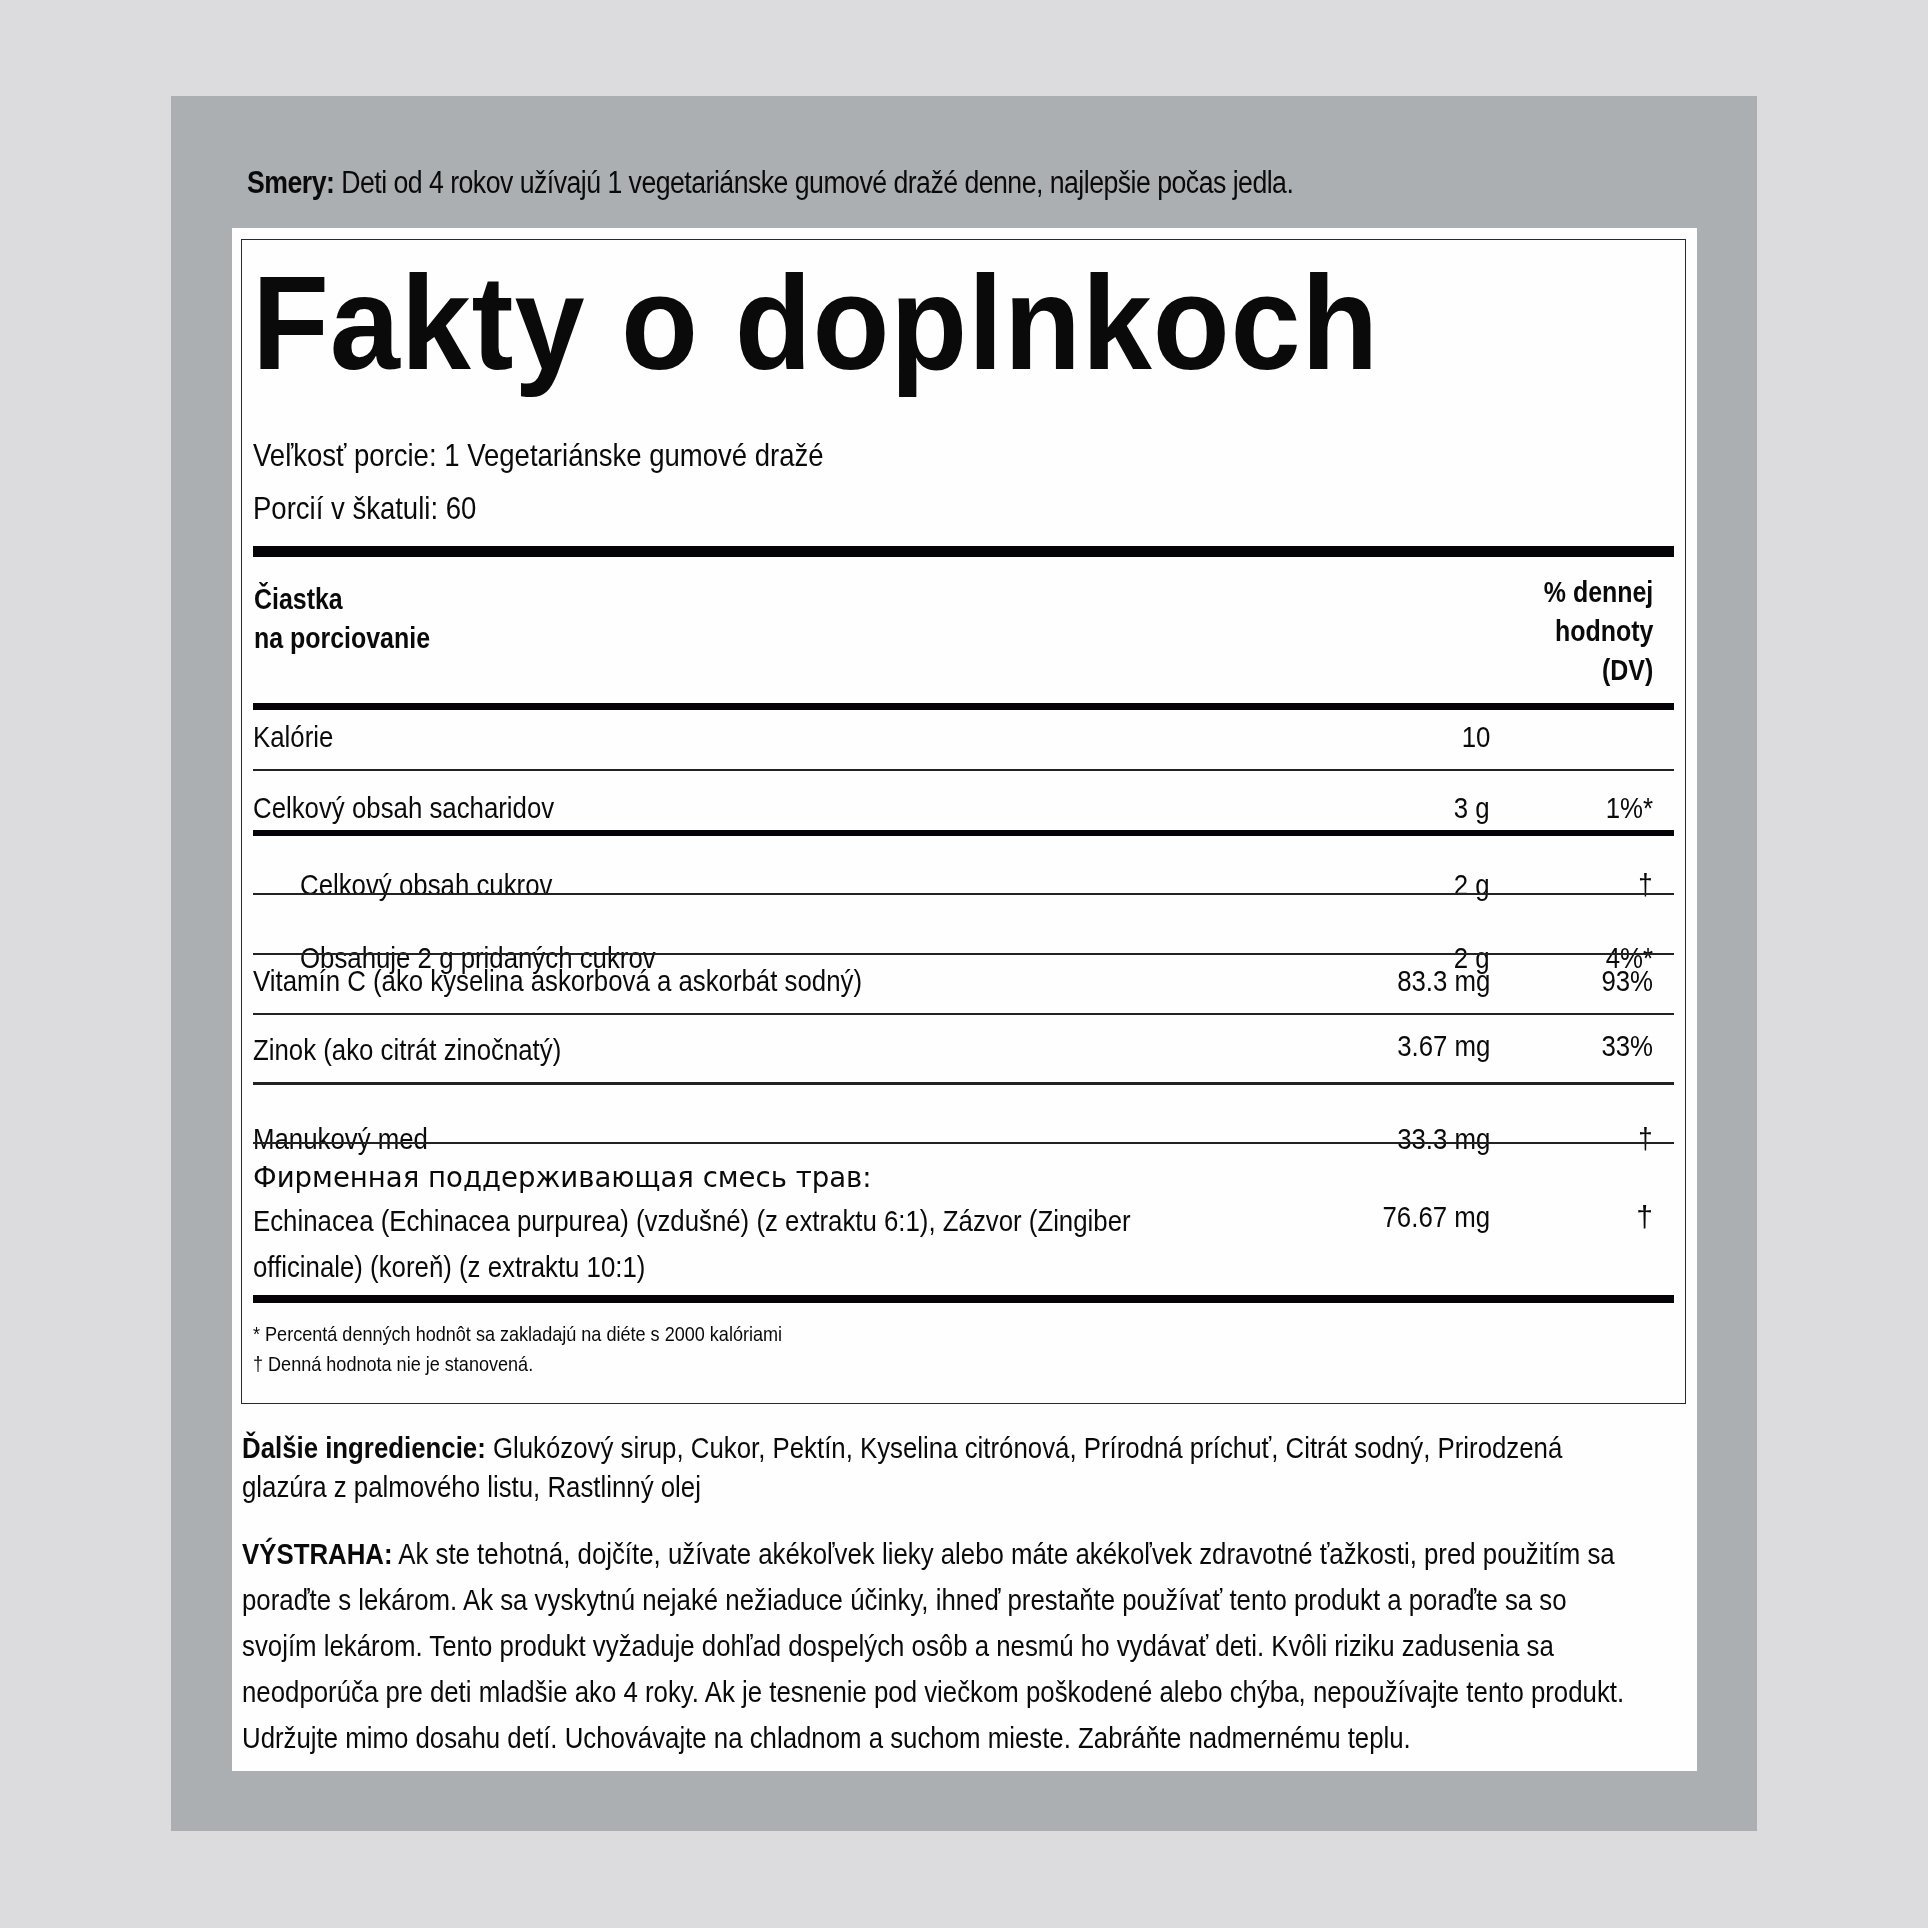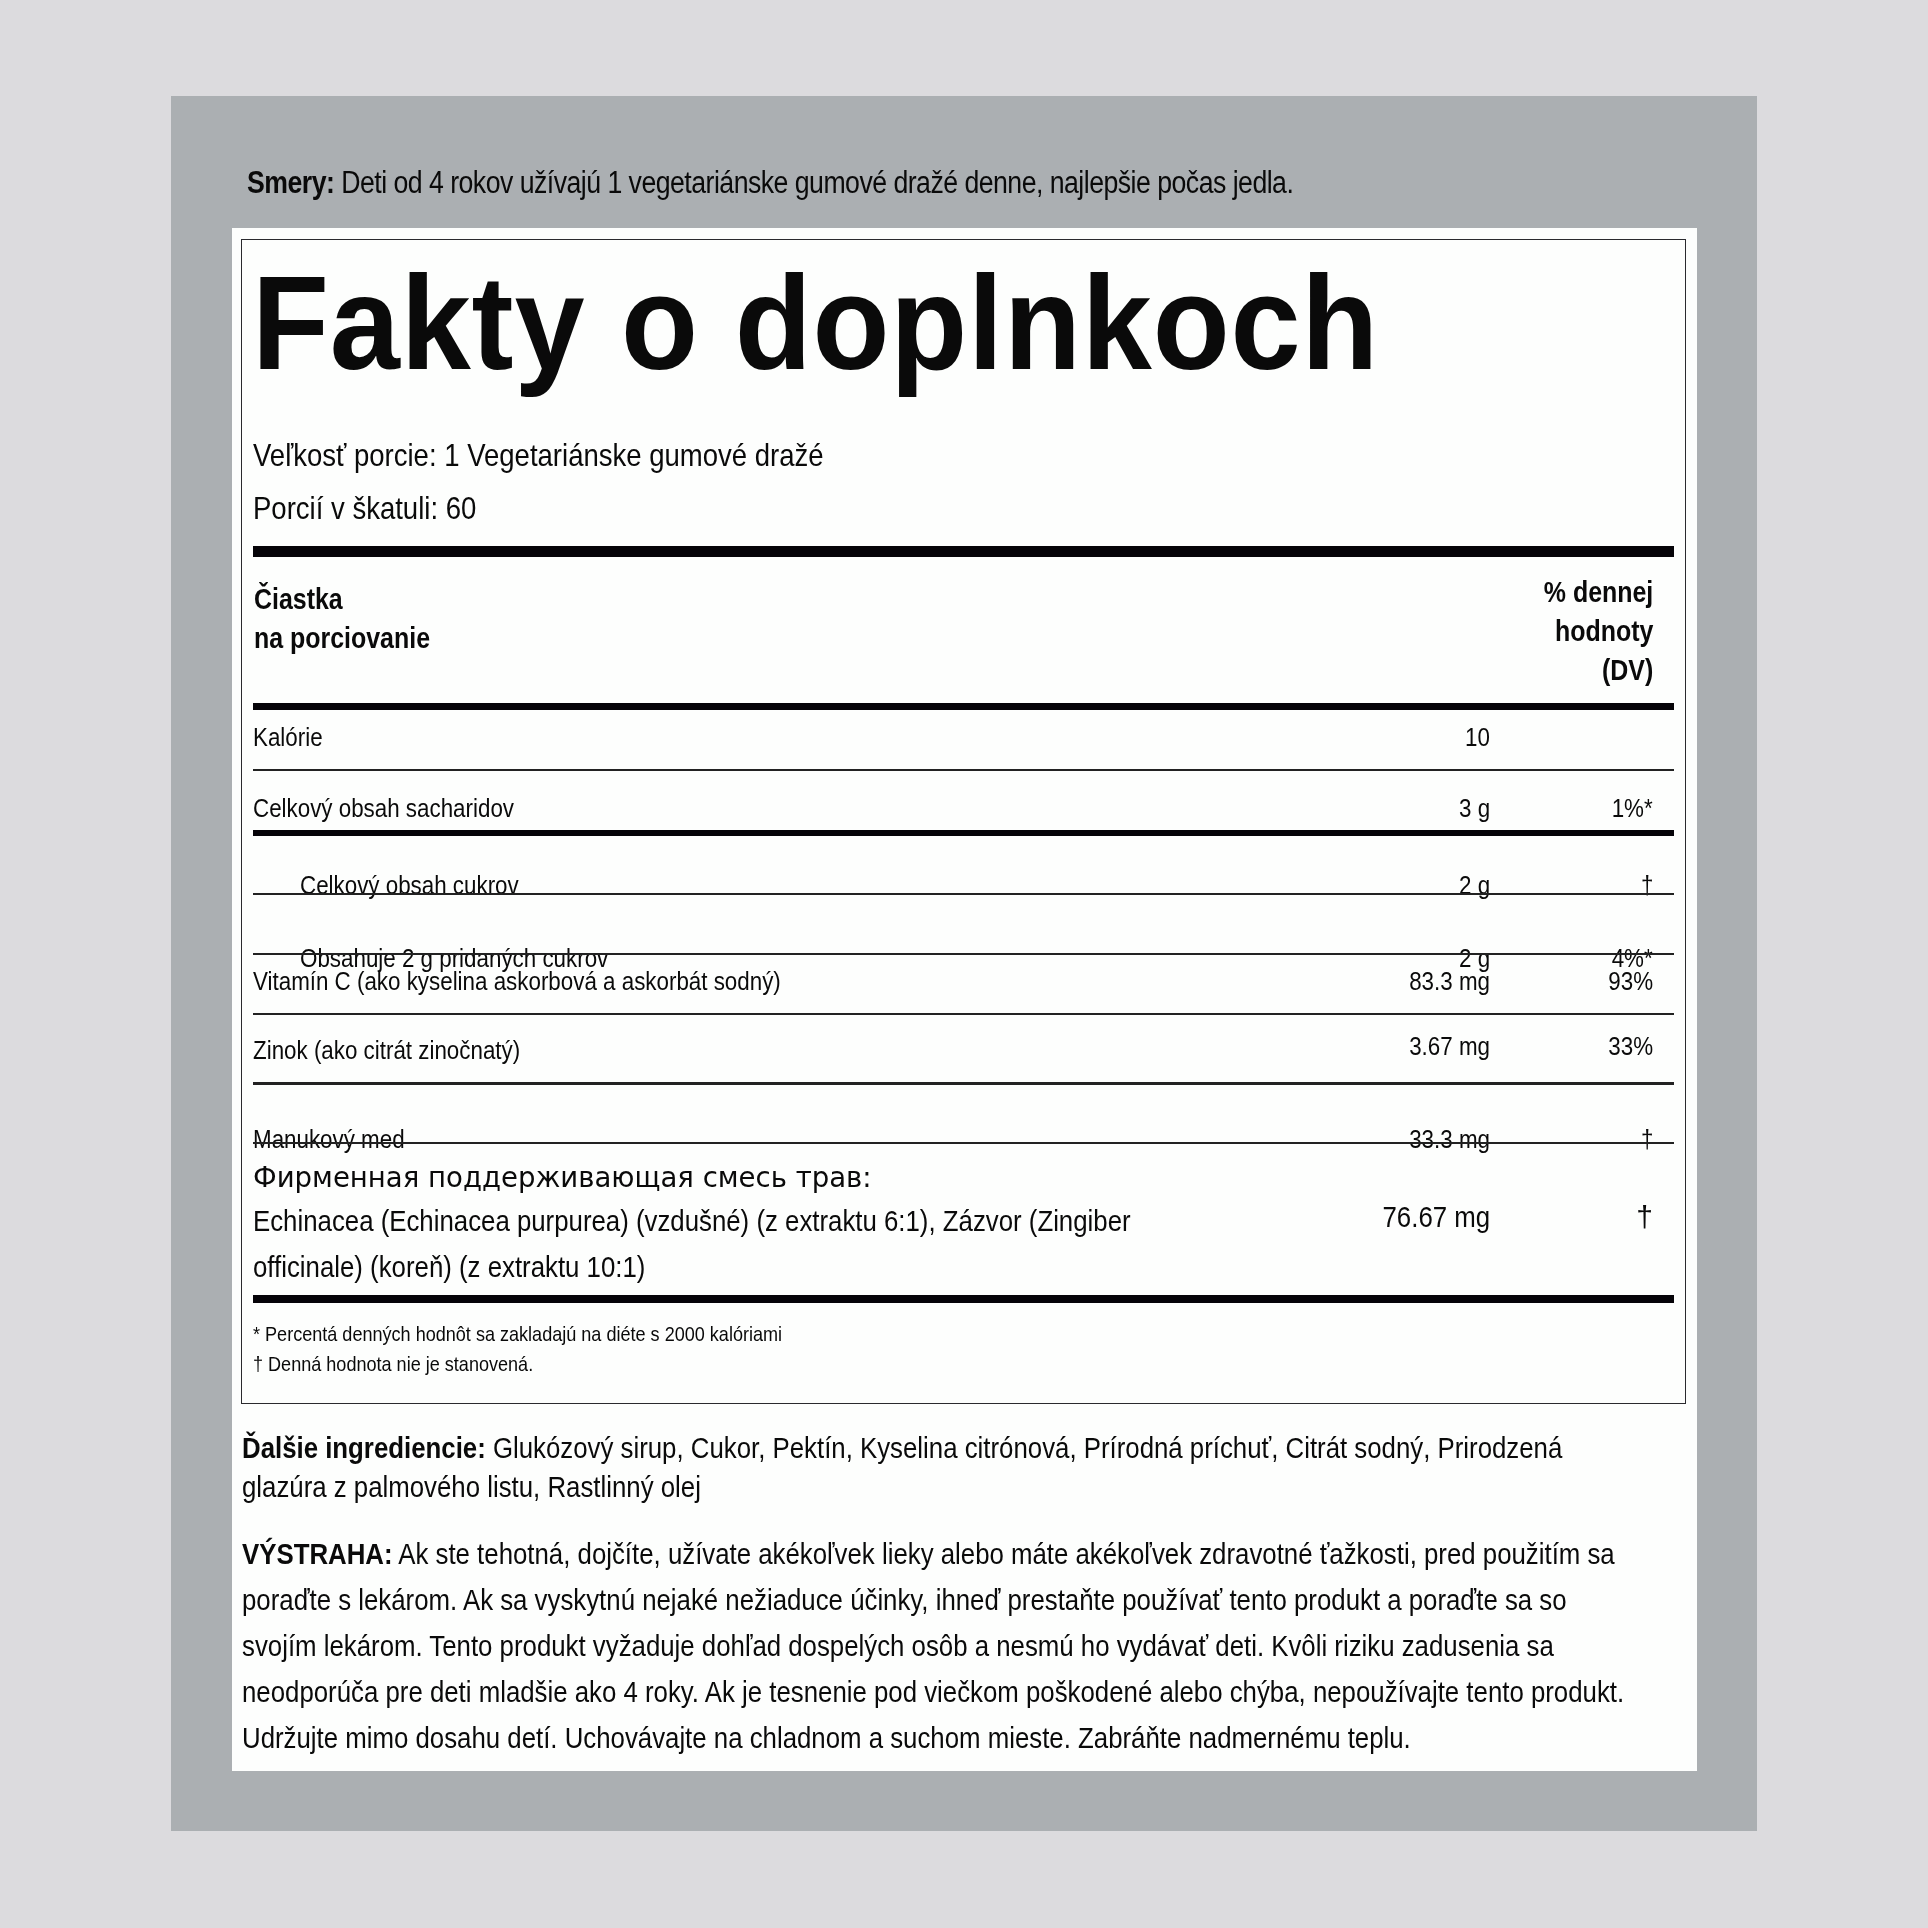--- a/index.html
+++ b/index.html
@@ -37,21 +37,21 @@
     .rule { position: absolute; left: 253px; width: 1421px; background: #050308; }
     .r-thick { height: 11.3px; }
     .r-med { height: 6.6px; }
     .r-thin { height: 1.9px; background: #222; }
 
     .hdr-left { position: absolute; left: 254px; top: 580px; font-size: 29px; font-weight: bold; line-height: 39px;
       transform: scaleX(0.86); transform-origin: left top; white-space: nowrap; }
     .hdr-right { position: absolute; right: 275px; top: 573px; font-size: 29px; font-weight: bold; line-height: 39px; text-align: right;
       transform: scaleX(0.86); transform-origin: right top; white-space: nowrap; }
 
-    .row { position: absolute; left: 253px; width: 1421px; height: 38px; font-size: 26px; line-height: 38px; }
+    .row { position: absolute; left: 253px; width: 1421px; height: 38px; font-size: 30px; line-height: 38px; }
     .row .lbl { position: absolute; left: 0; top: 0; transform: scaleX(0.86); transform-origin: left top; white-space: nowrap; }
     .row .lbl.indent { left: 47px; }
     .row .amt { position: absolute; right: 184px; top: 0; transform: scaleX(0.86); transform-origin: right top; white-space: nowrap; }
     .row .dv { position: absolute; right: 21px; top: 0; transform: scaleX(0.86); transform-origin: right top; white-space: nowrap; }
 
     .blend-head { position: absolute; left: 253px; top: 1158px; font-size: 29px; line-height: 38px;
       font-family: "DejaVu Sans", sans-serif; transform: scaleX(0.95); transform-origin: left top; white-space: nowrap; }
     .blend-body { position: absolute; left: 253px; top: 1198px; width: 942px; font-size: 30px; line-height: 46px;
       transform: scaleX(0.86); transform-origin: left top; }
     .blend-line { display: block; white-space: nowrap; }

